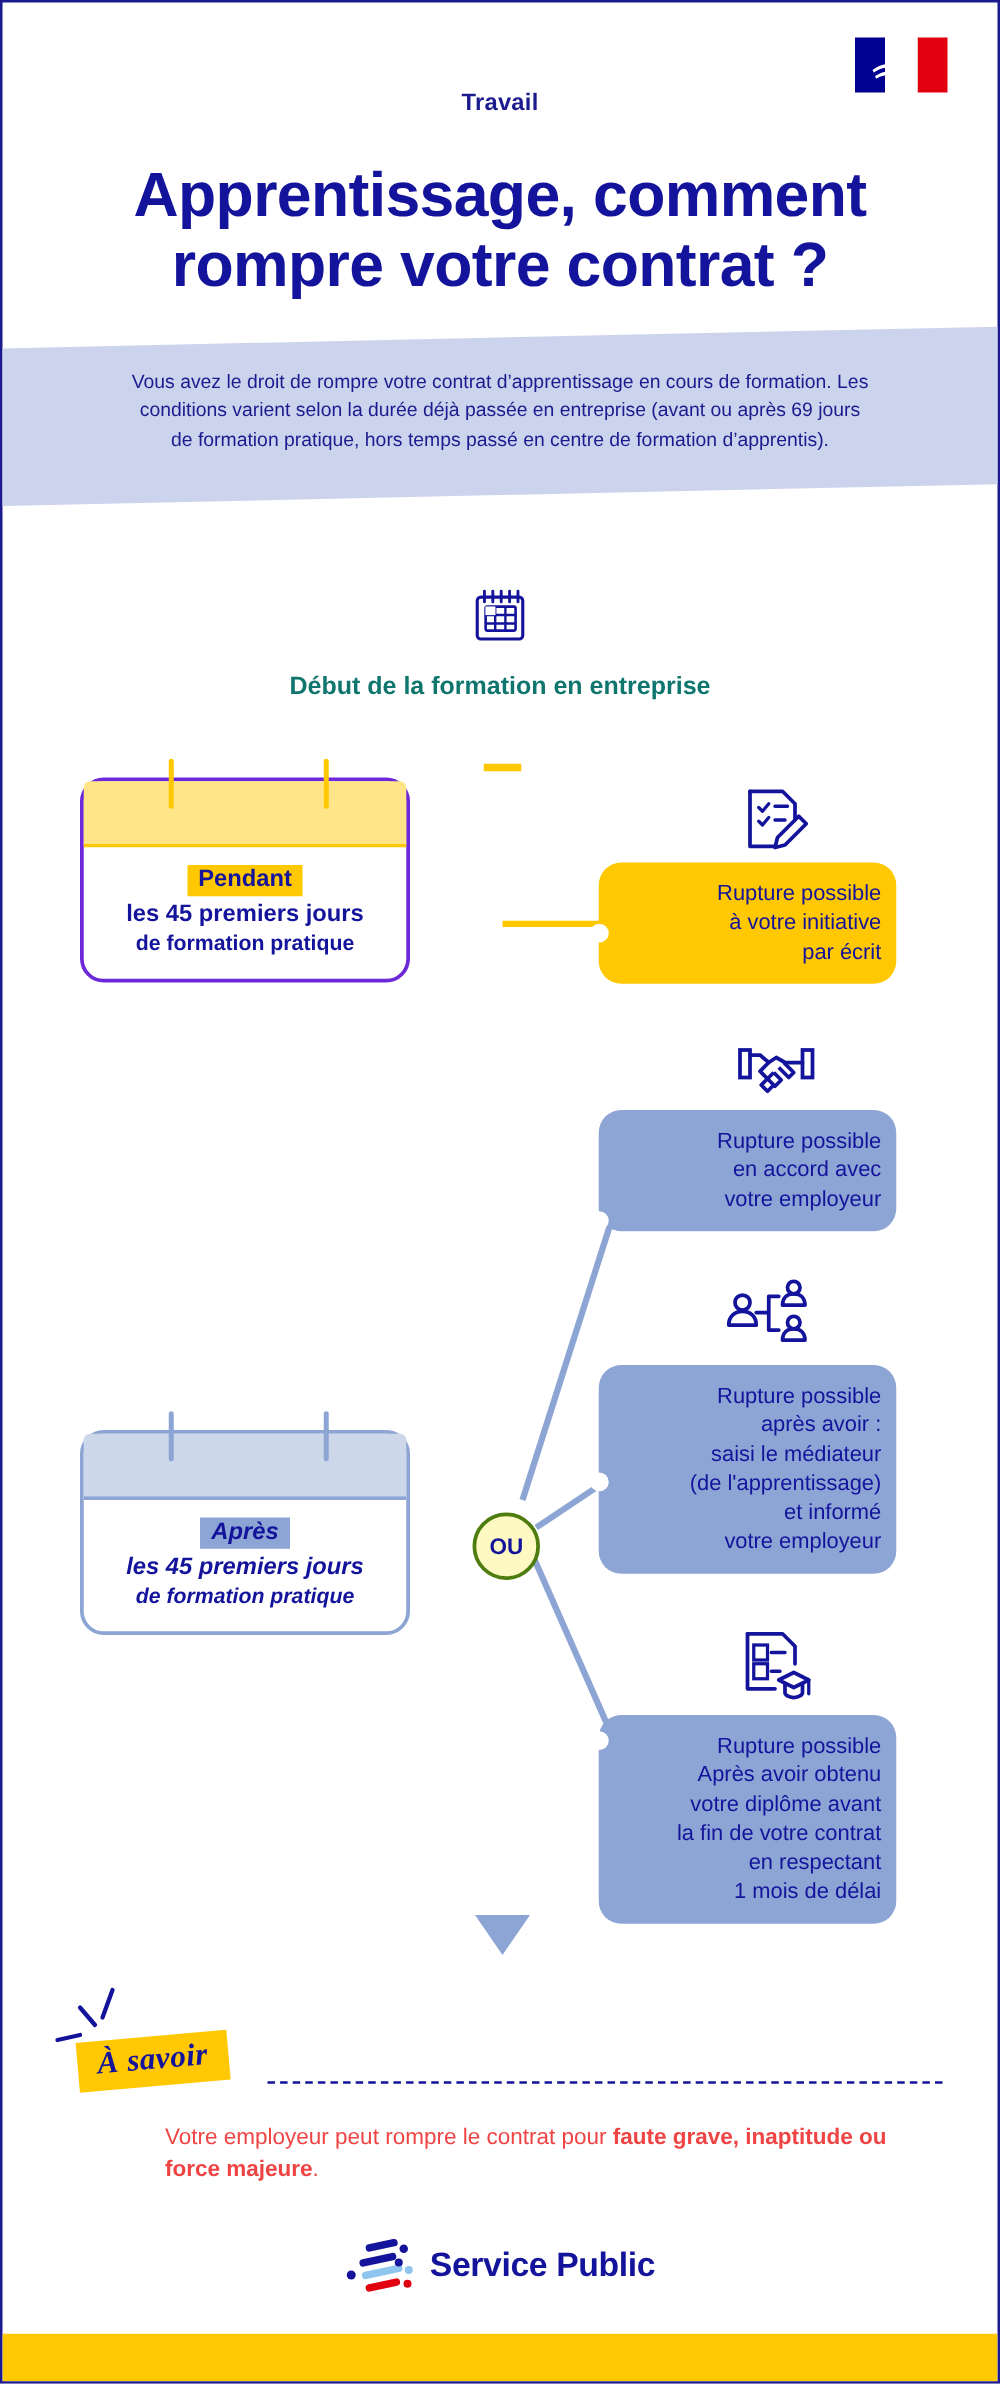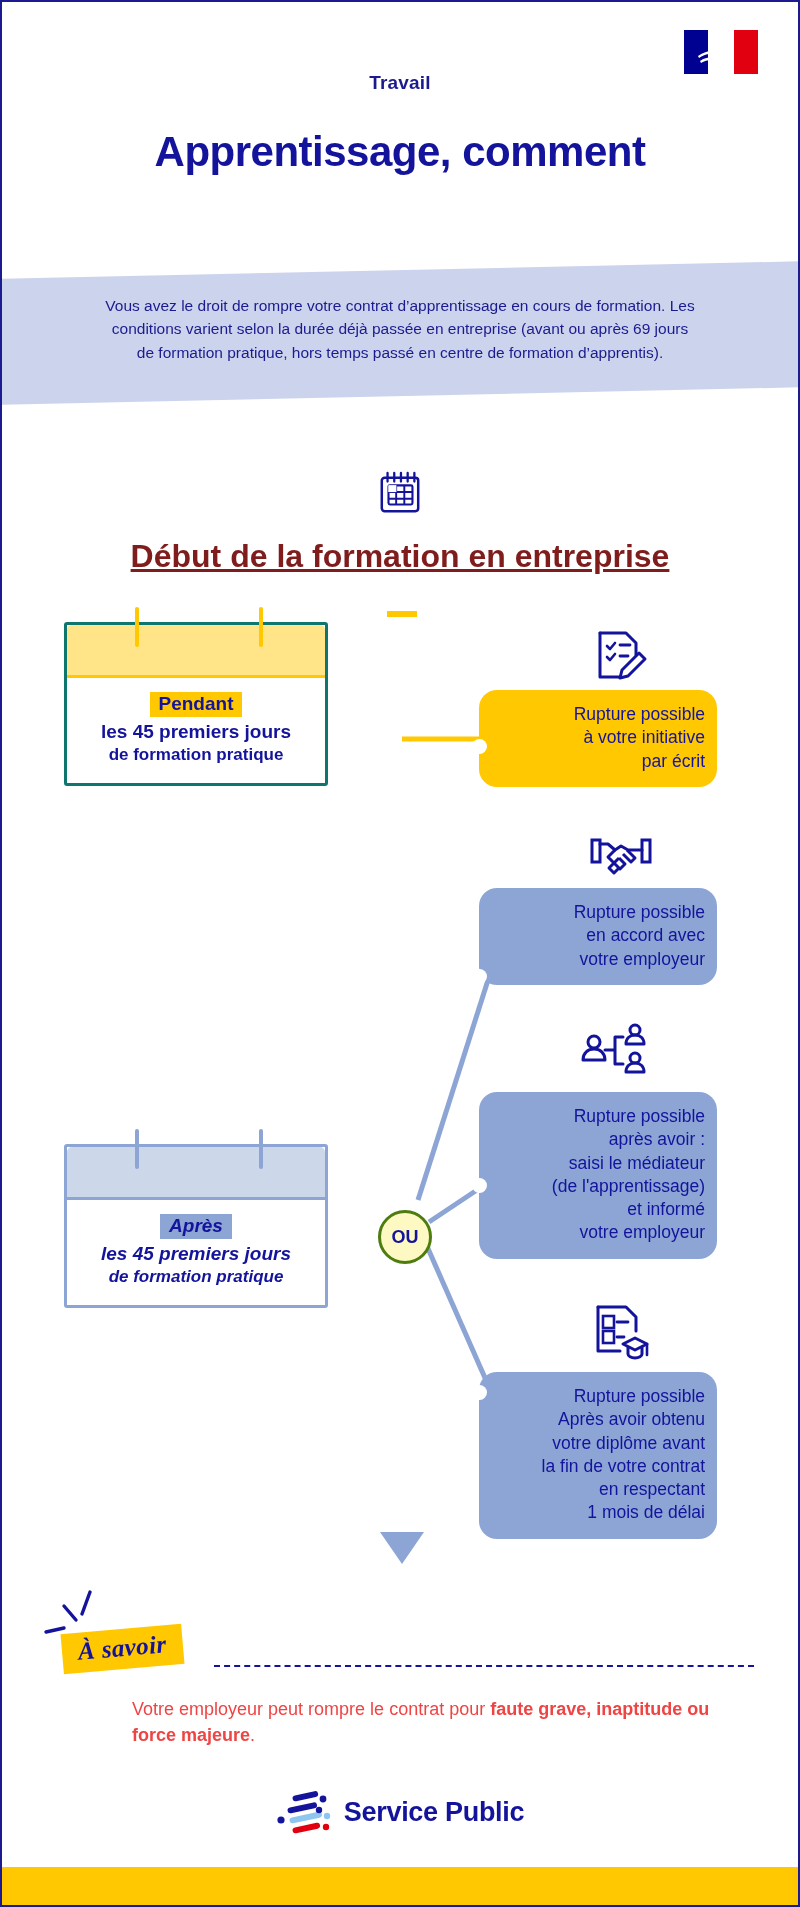--- a/index.html
+++ b/index.html
@@ -40,21 +40,21 @@
     color:#1b1b8f;
     font-size:19px;
     font-weight:bold;
     letter-spacing:.2px;
   }
   .title{
     position:absolute;
     left:40px; right:40px; top:126px;
     text-align:center;
     color:#13139b;
-    font-size:42px;
+    font-size:50px;
     line-height:1.12;
     font-weight:bold;
     letter-spacing:-.5px;
   }
 
   
   .intro-band{
     position:absolute;
     left:-10px; top:268px;
     width:820px; height:126px;
@@ -75,40 +75,39 @@
   .cal-top-icon{
     position:absolute;
     left:50%; top:468px;
     transform:translateX(-50%);
     width:46px;height:46px;
   }
   .section-title{
     position:absolute;
     left:0;right:0; top:536px;
     text-align:center;
-    color:#7f1d1d;
-    font-size:32px;
-    font-weight:bold;
-    text-decoration:underline;
+    color:#0f766e;
+    font-size:20px;
+    font-weight:bold;
   }
 
   
   .timeline{
     position:absolute;
     left:0; top:600px;
     width:800px; height:1000px;
     pointer-events:none;
   }
 
   
   .calcard{
     position:absolute;
     box-sizing:border-box;
-    border:3px solid #0f766e;
-    border-radius:3px;
+    border:3px solid #6d28d9;
+    border-radius:19px;
     background:#ffffff;
     text-align:center;
   }
   .calcard .band{
     height:50px;
     background:#ffe587;
     border-bottom:3px solid #ffc800;
     border-radius:5px 5px 0 0;
   }
   .calcard.blue{border-color:#8da5d4;}
@@ -260,20 +259,21 @@
         <path d="M4 20c4-3 9-5 14-5l-2 3c-4 0-8 2-11 4zM6 25c4-3 9-4 13-4l-2 3c-3 0-7 1-10 3z" fill="#ffffff"></path>
       </svg>
     </div>
     <div class="fl-red"></div>
   </div>
 
   <div class="kicker">Travail</div>
 
   <div class="title">
     <div>Apprentissage, comment</div>
+    <div>rompre votre contrat ?</div>
   </div>
 
   <div class="intro-band"></div>
   <div class="intro-text">Vous avez le droit de rompre votre contrat d’apprentissage en cours de formation. Les conditions varient selon la durée déjà passée en entreprise (avant ou après 69 jours de formation pratique, hors temps passé en centre de formation d’apprentis).</div>
 
   <svg class="cal-top-icon" viewBox="0 0 48 48">
     <rect x="5" y="8" width="38" height="35" rx="3" fill="none" stroke="#13139b" stroke-width="2.6"></rect>
     <path d="M11 3v9M18 3v9M25 3v9M32 3v9M39 3v9" stroke="#13139b" stroke-width="2.4" stroke-linecap="round"></path>
     <rect x="12" y="16" width="25" height="20" rx="1.5" fill="none" stroke="#13139b" stroke-width="2.2"></rect>
     <path d="M12 23h25M12 30h25M20 16v20M28.5 16v20" stroke="#13139b" stroke-width="2"></path>

